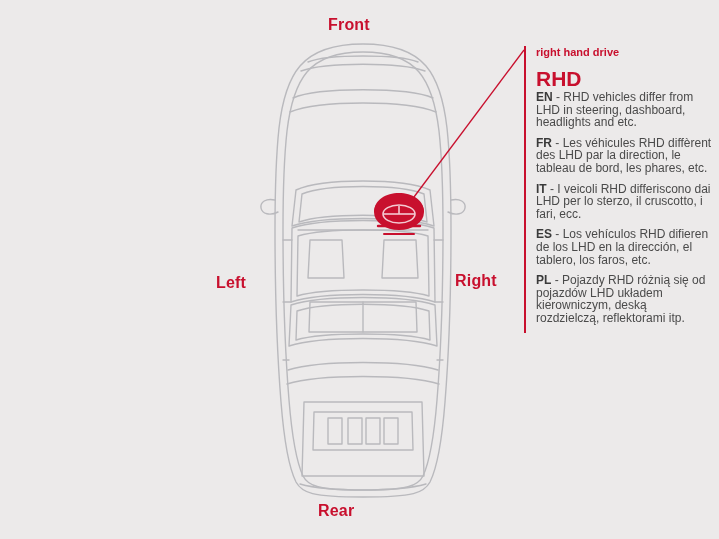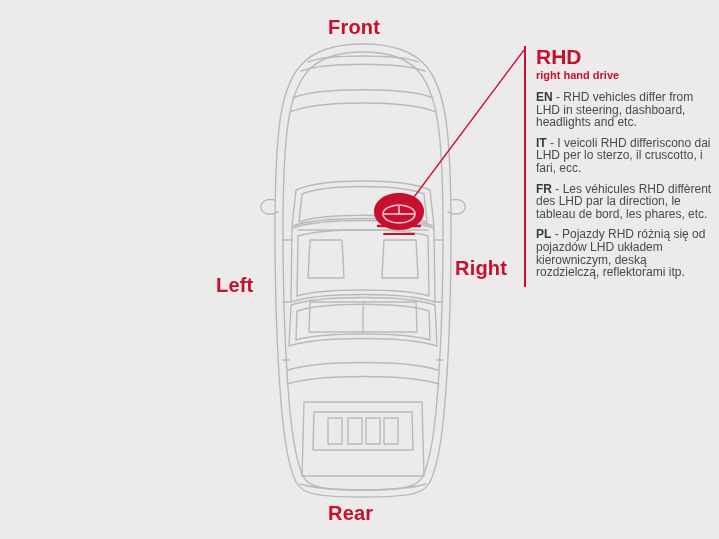--- a/index.html
+++ b/index.html
@@ -17,28 +17,28 @@
   #stage {
     position: absolute;
     left: 0; top: 0;
     width: 719px;
     height: 539px;
   }
   .label {
     position: absolute;
     color: #c8102e;
     font-weight: bold;
-    font-size: 20px;
+    font-size: 16px;
     letter-spacing: 0.2px;
     white-space: nowrap;
   }
   #label-front { left: 328px; top: 16px; }
-  #label-rear  { left: 328px; top: 502px; }
+  #label-rear  { left: 318px; top: 502px; }
   #label-left  { left: 216px; top: 257px; margin-top: 17px; }
-  #label-right { left: 455px; top: 257px; text-align: right; }
+  #label-right { left: 455px; top: 272px; text-align: right; }
 
   #car-svg {
     position: absolute;
     left: 238px;
     top: 40px;
     width: 250px;
     height: 460px;
   }
 
   #callout-svg {
@@ -190,23 +190,24 @@
       <path d="M140 186 L 182 186" stroke="#c8102e" stroke-width="2.4" stroke-linecap="round"></path>
       <path d="M146 194 L 176 194" stroke="#c8102e" stroke-width="2" stroke-linecap="round"></path>
     </g>
   </svg>
 
   <svg id="callout-svg" viewBox="0 0 200 185">
     <line x1="144" y1="5" x2="34" y2="152" stroke="#c8102e" stroke-width="1.3"></line>
   </svg>
 
   <div id="panel">
+    <div id="panel-subtitle">right hand drive</div>
     <div id="panel-title">RHD</div>
-    <div id="panel-subtitle">right hand drive</div>
     <div id="panel-entries">
         <div class="para"><span class="lang">EN</span><span> - RHD vehicles differ from LHD in steering, dashboard, headlights and etc.</span></div>
+        <div class="para"><span class="lang">FR</span><span> - Les véhicules RHD diffèrent des LHD par la direction, le tableau de bord, les phares, etc.</span></div>
         <div class="para"><span class="lang">IT</span><span> - I veicoli RHD differiscono dai LHD per lo sterzo, il cruscotto, i fari, ecc.</span></div>
-        <div class="para"><span class="lang">FR</span><span> - Les véhicules RHD diffèrent des LHD par la direction, le tableau de bord, les phares, etc.</span></div>
+        <div class="para"><span class="lang">ES</span><span> - Los vehículos RHD difieren de los LHD en la dirección, el tablero, los faros, etc.</span></div>
         <div class="para"><span class="lang">PL</span><span> - Pojazdy RHD różnią się od pojazdów LHD układem kierowniczym, deską rozdzielczą, reflektorami itp.</span></div>
       </div>
   </div>
 
 </div>
 
 </body></html>

